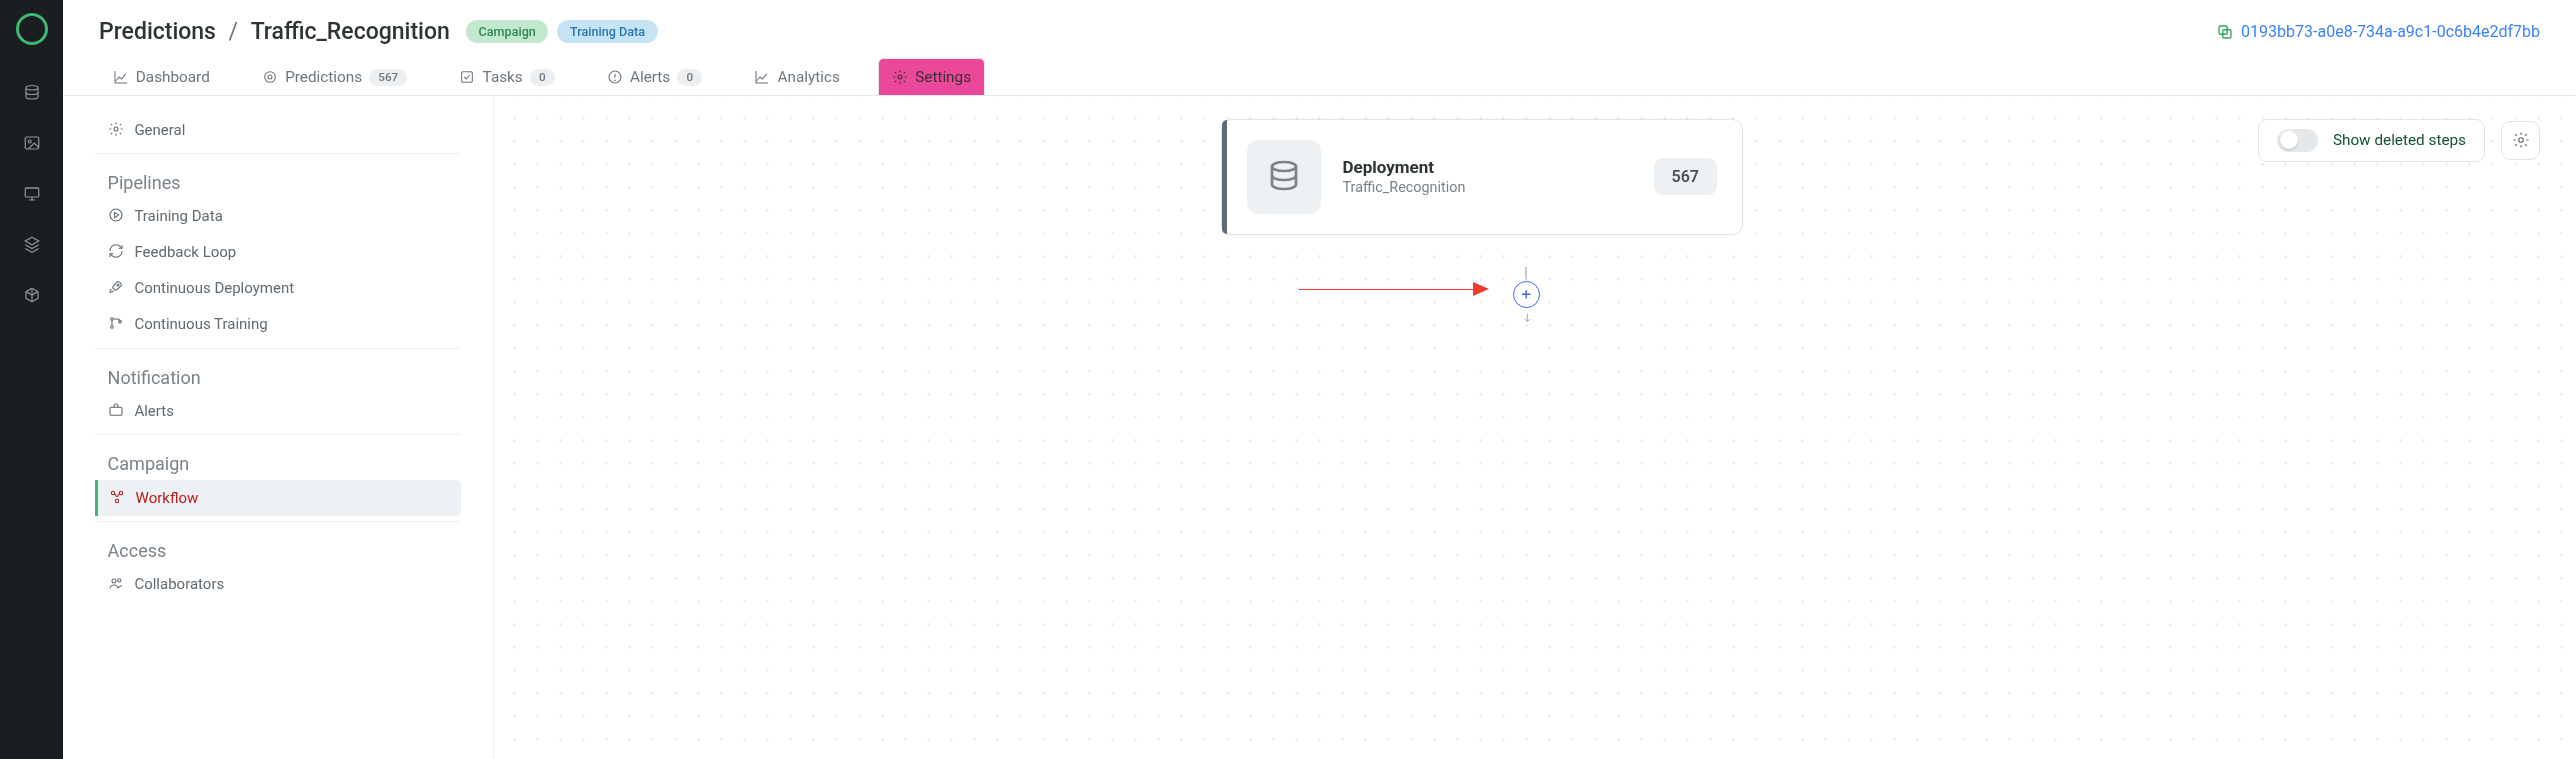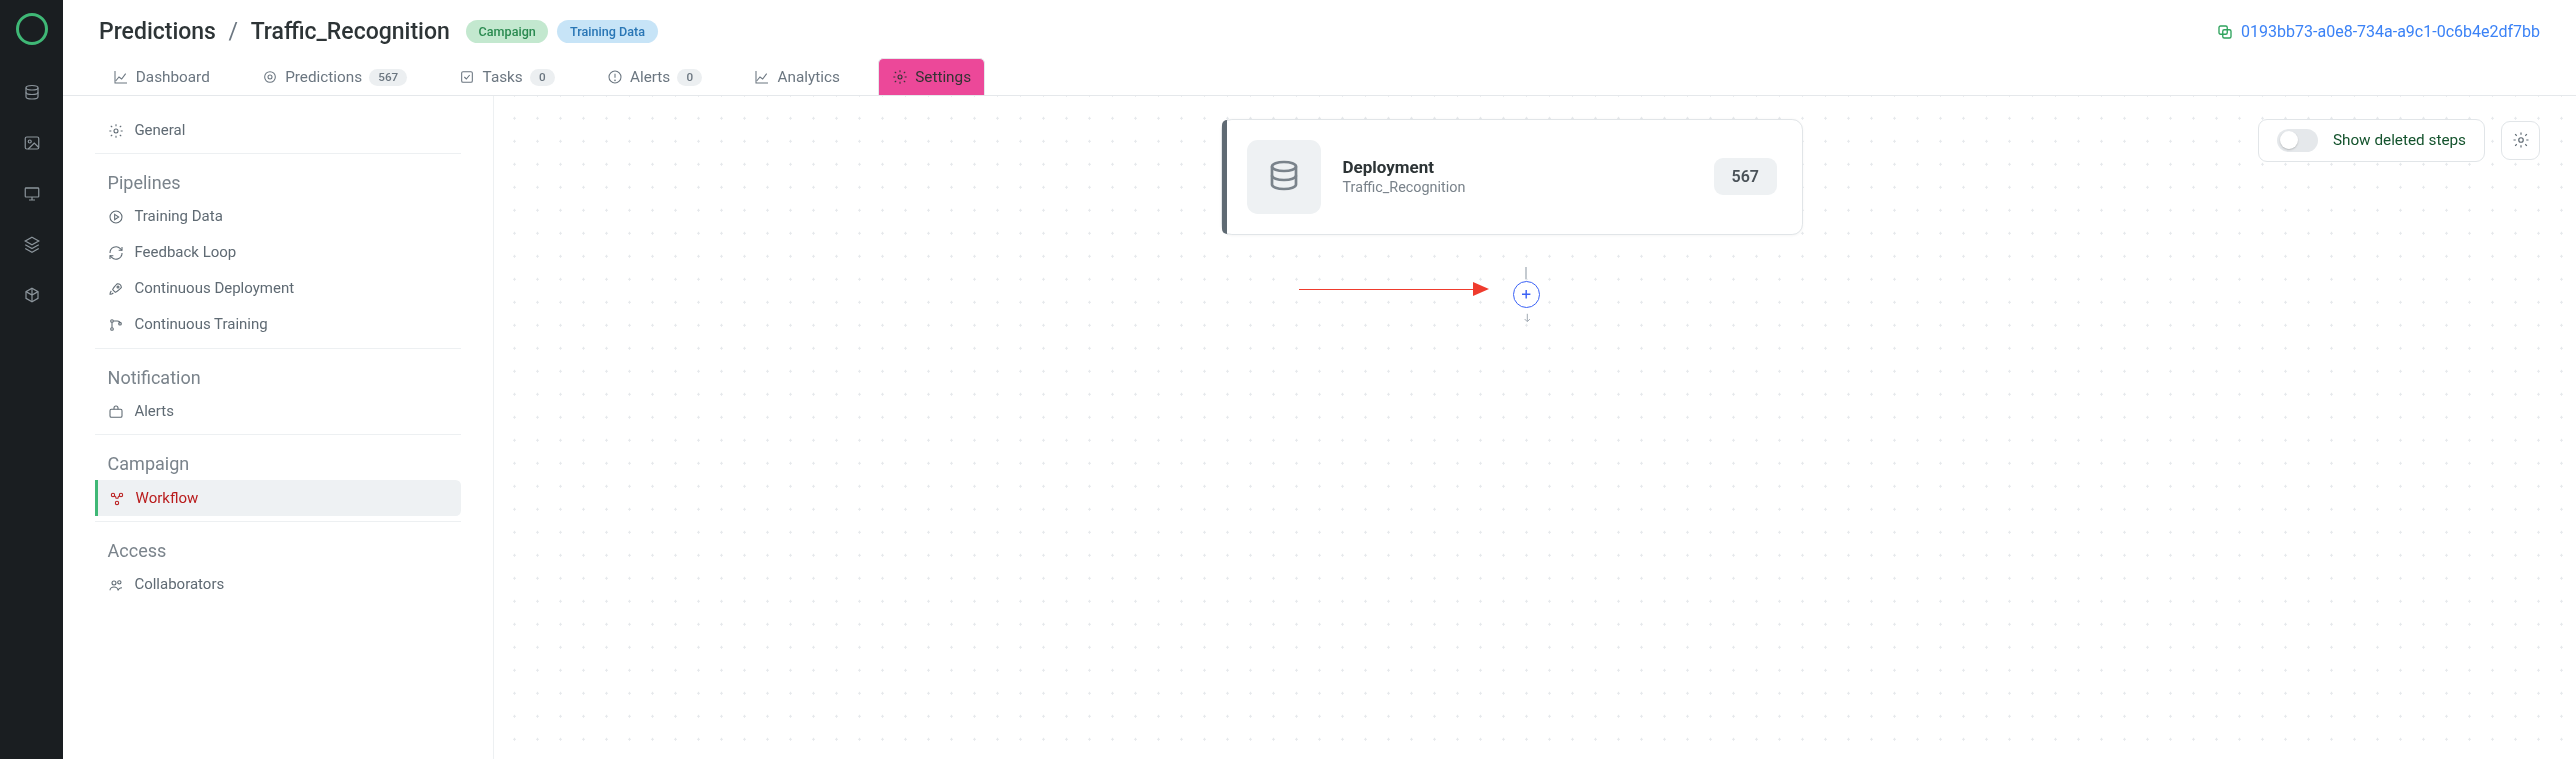--- a/index.html
+++ b/index.html
@@ -99,21 +99,21 @@
   
   .body {
     flex:1; display:flex; min-height:0;
   }
   .sidebar {
     width: 431px;
     padding: 16px 32px;
     border-right: 0.9px solid #edf0f2;
   }
   .sb-item {
-    display:flex; align-items:flex-end; gap:10.8px;
+    display:flex; align-items:flex-start; gap:10.8px;
     padding: 9px 12.6px;
     color:#5f6a73; font-size:15px;
     cursor:pointer;
     border-radius:5.4px;
   }
   .sb-item svg { width:16px; height:16px; stroke: currentColor; fill:none; stroke-width:1.6;}
   .sb-item.active {
     background:#eef1f3; color:#b91c1c;
     border-left: 3.6px solid #3fb876;
     border-radius: 0 5.4px 5.4px 0;
@@ -156,21 +156,21 @@
   .gear-btn {
     width:39px; height:39px; border:0.9px solid #e1e5e8; border-radius:9px;
     display:flex; align-items:center; justify-content:center; background:#fff;
     cursor:pointer;
   }
   .gear-btn svg { width:18px; height:18px; stroke:#5f6a73; fill:none; stroke-width:1.6;}
 
   
   .node {
     position:absolute; top: 23px; left: 727px;
-    width: 582px;
+    width: 522px;
     border:0.9px solid #e1e5e8; border-radius:10.8px;
     background:#fff; padding: 20px 25px;
     box-shadow: 0 0.9px 2.7px rgba(0,0,0,0.04);
     display:flex; align-items:center; gap: 21.5px;
   }
   .node::before{
     content:""; position:absolute; left:0; top:0; bottom:0; width:5.4px;
     background:#5f6a73; border-radius:10.8px 0 0 10.8px;
   }
   .node-icon {

